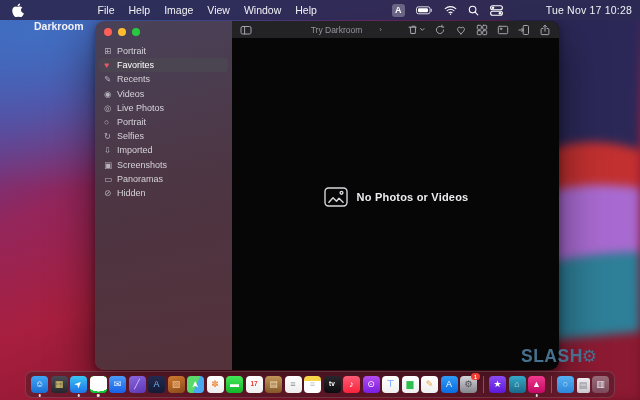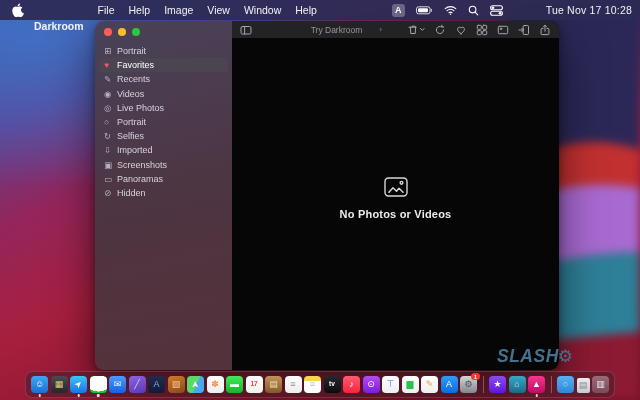--- a/index.html
+++ b/index.html
@@ -49,26 +49,26 @@
     margin:10px 9px 0 9px;color:#8e8994;font-size:8.5px;font-weight:bold;}
   .albums .plus{font-size:11px;font-weight:normal;color:#a9a4b0;cursor:default;}
   
   .content{flex:1;background:#060606;display:flex;flex-direction:column;position:relative;}
   .ctoolbar{height:17px;background:#232326;display:flex;align-items:center;
     padding:0 8px;justify-content:space-between;}
   .tb-right{display:flex;align-items:center;gap:9px;}
   .try{color:#97959d;font-size:8.5px;margin-right:16px;display:flex;align-items:center;gap:17px;}
   .try .chev{font-size:8px;color:#87858d;}
   .tbtn{display:flex;align-items:center;cursor:default;}
-  .empty{flex:1;display:flex;flex-direction:column;align-items:center;justify-content:center;
+  .empty{flex:1;display:flex;flex-direction:row;align-items:center;justify-content:center;
     gap:8px;margin-top:-14px;}
   .empty-msg{color:#ededf1;font-size:11px;font-weight:bold;letter-spacing:.2px;}
   
-  .watermark{position:absolute;left:497px;top:346px;z-index:30;display:flex;align-items:center;
-    color:var(--watermark,#46708e);font-weight:bold;font-size:17.5px;letter-spacing:.5px;font-style:italic;}
+  .watermark{position:absolute;left:521px;top:346px;z-index:30;display:flex;align-items:center;
+    color:var(--watermark,#46708e);font-weight:bold;font-size:17.5px;letter-spacing:.5px;}
   .watermark .gear{font-size:17px;margin:0 -1px;}
   
   .dock{position:absolute;left:50%;transform:translateX(-50%);bottom:2px;height:25px;
     background:var(--dock,rgba(78,28,40,.55));border:1px solid rgba(255,255,255,.14);
     border-radius:7px;display:flex;align-items:center;gap:2.5px;padding:0 5px;z-index:40;}
   .ditem{width:17px;height:17px;border-radius:4px;flex:none;position:relative;
     display:flex;align-items:center;justify-content:center;cursor:default;}
   .ditem .dg{font-size:9px;line-height:1;}
   .ditem.small{width:13px;height:15px;border-radius:2px;align-self:flex-end;margin-bottom:4px;}
   .dot{position:absolute;bottom:-3.5px;left:50%;transform:translateX(-50%);

